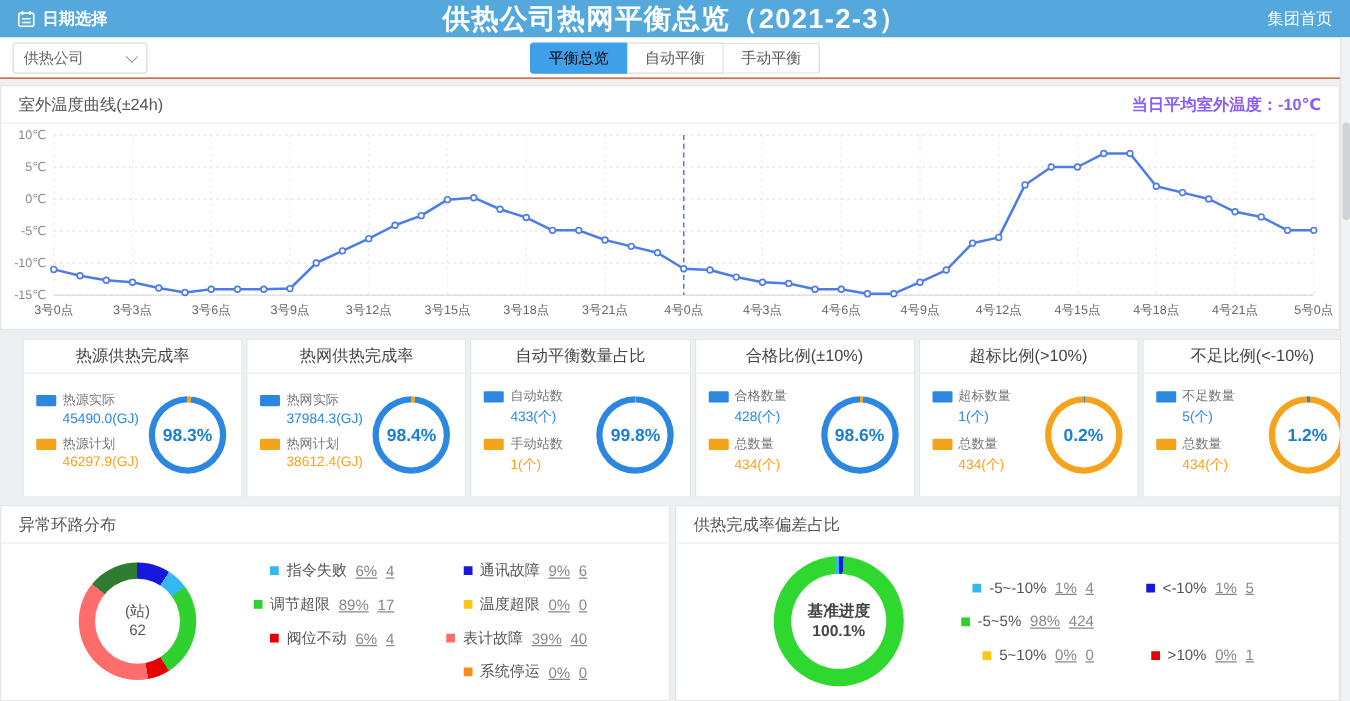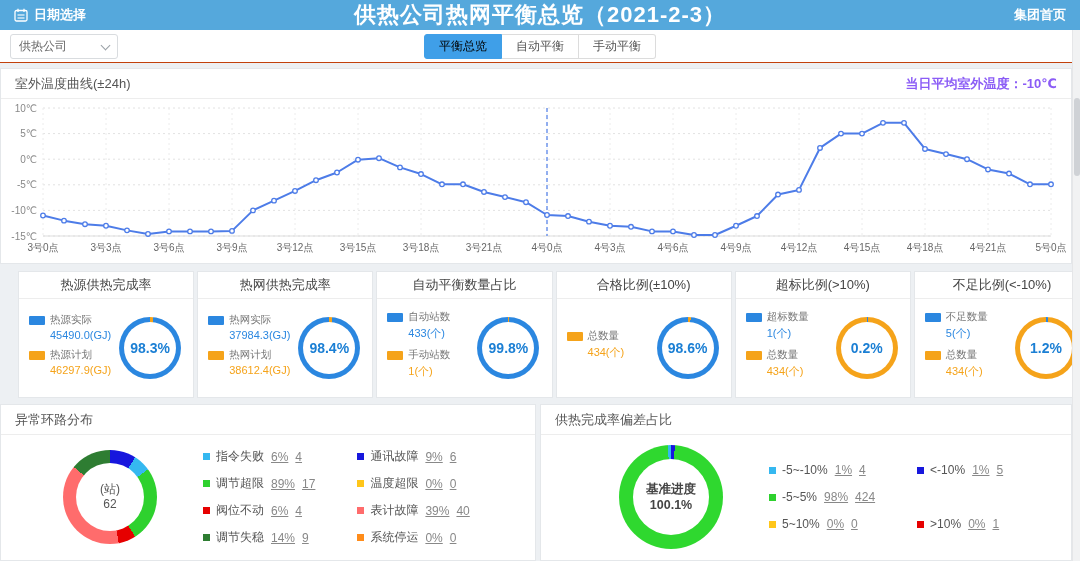--- a/index.html
+++ b/index.html
@@ -12,21 +12,21 @@
   .topbar {
     position:absolute; top:0; left:0; width:1080px; height:30px;
     background:#55a8dc; display:flex; align-items:center; justify-content:space-between;
     padding:0 14px; color:#fff;
   }
   .date-btn { display:flex; align-items:center; gap:6px; font-size:13px; font-weight:bold; cursor:pointer; }
   .main-title {
     position:absolute; left:0; right:0; top:0; height:14px; line-height:30px;
     text-align:center; font-size:22px; font-weight:bold; letter-spacing:1px; pointer-events:none;
   }
-  .home-link { font-size:13px; font-weight:bold; cursor:pointer; position:relative; z-index:2; }
+  .home-link { font-size:13px; font-weight:normal; cursor:pointer; position:relative; z-index:2; }
   
   .toolbar { position:absolute; top:30px; left:0; width:1080px; height:33px; background:#fff; border-bottom:1px solid #c2410c; }
   .select {
     position:absolute; left:10px; top:4px; width:108px; height:25px;
     border:1px solid #d9dcdf; border-radius:3px; background:#fff;
     display:flex; align-items:center; justify-content:space-between; padding:0 8px;
     font-size:12px; color:#666; cursor:pointer;
   }
   .caret { width:7px; height:7px; border-right:1.5px solid #9aa0a6; border-bottom:1.5px solid #9aa0a6; transform:rotate(45deg); margin-top:-3px; }
   .tab-group { position:absolute; left:50%; top:4px; transform:translateX(-50%); display:flex; }
@@ -68,21 +68,21 @@
   #loops-panel { top:404px; left:0; width:536px; height:157px; }
   #dev-panel   { top:404px; left:540px; width:532px; height:157px; }
   .bp-body { display:flex; align-items:center; height:124px; }
   .donut-loops { width:94px; height:94px; margin-left:62px; }
   .donut-loops .hole { inset:13px; }
   .donut-loops .ctr { font-size:12px; color:#555; line-height:15px; }
   .donut-dev { width:104px; height:104px; margin-left:78px; }
   .donut-dev .hole { inset:14px; }
   .donut-dev .ctr { font-size:12.5px; font-weight:bold; color:#444; line-height:16px;text-align:center; }
   .bl-cols { display:flex; margin-left:46px; gap:42px; }
-  .bl-col { display:flex; flex-direction:column; }
+  .bl-col { display:flex; flex-direction:column;align-items:flex-end; }
   .bl-item { display:flex; align-items:center; height:27px; font-size:12px; color:#555; white-space:nowrap; }
   .bl-sq { width:7px; height:7px; margin-right:6px; flex:none; }
   .bl-u { color:#888; text-decoration:underline; margin-left:7px; cursor:pointer; }
   
   .scrollbar { position:absolute; top:30px; right:0; width:8px; height:531px; background:#f1f2f3; border-left:1px solid #e5e6e8; }
   .scroll-thumb { position:absolute; top:68px; left:1px; width:6px; height:78px; background:#cfd2d6; border-radius:3px; }
   
   svg text { font-family:"Liberation Sans","DejaVu Sans",sans-serif; }
 </style>
 </head>
@@ -305,20 +305,27 @@
             </div>
           </div>
         </div>
       </div>
       <div class="card">
         <div class="card-title">合格比例(±10%)</div>
         <div class="card-body">
           <div class="g-legend">
             <div class="g-item">
               <div class="g-row">
+                <span class="g-sq" style="background: rgb(43, 135, 224);"></span>
+                <span class="g-lbl">合格数量</span>
+              </div>
+              <div class="g-val" style="color: rgb(43, 135, 224);">428(个)</div>
+            </div>
+            <div class="g-item">
+              <div class="g-row">
                 <span class="g-sq" style="background: rgb(245, 163, 26);"></span>
                 <span class="g-lbl">总数量</span>
               </div>
               <div class="g-val" style="color: rgb(245, 163, 26);">434(个)</div>
             </div>
           </div>
           <div style="flex: 1 1 0%;">
             <div class="donut donut-sm" style="background: conic-gradient(rgb(245, 163, 26) 0%, rgb(245, 163, 26) 1.4%, rgb(43, 135, 224) 1.4%, rgb(43, 135, 224) 100%);">
               <div class="hole"></div>
               <div class="ctr">98.6%</div>
@@ -407,26 +414,20 @@
               <span>调节超限</span>
               <span class="bl-u">89%</span>
               <span class="bl-u">17</span>
             </div>
             <div class="bl-item">
               <span class="bl-sq" style="background: rgb(230, 0, 0);"></span>
               <span>阀位不动</span>
               <span class="bl-u">6%</span>
               <span class="bl-u">4</span>
             </div>
-            <div class="bl-item">
-              <span class="bl-sq" style="background: rgb(46, 125, 50);"></span>
-              <span>调节失稳</span>
-              <span class="bl-u">14%</span>
-              <span class="bl-u">9</span>
-            </div>
           </div>
           <div class="bl-col">
             <div class="bl-item">
               <span class="bl-sq" style="background: rgb(23, 23, 221);"></span>
               <span>通讯故障</span>
               <span class="bl-u">9%</span>
               <span class="bl-u">6</span>
             </div>
             <div class="bl-item">
               <span class="bl-sq" style="background: rgb(255, 198, 26);"></span>

